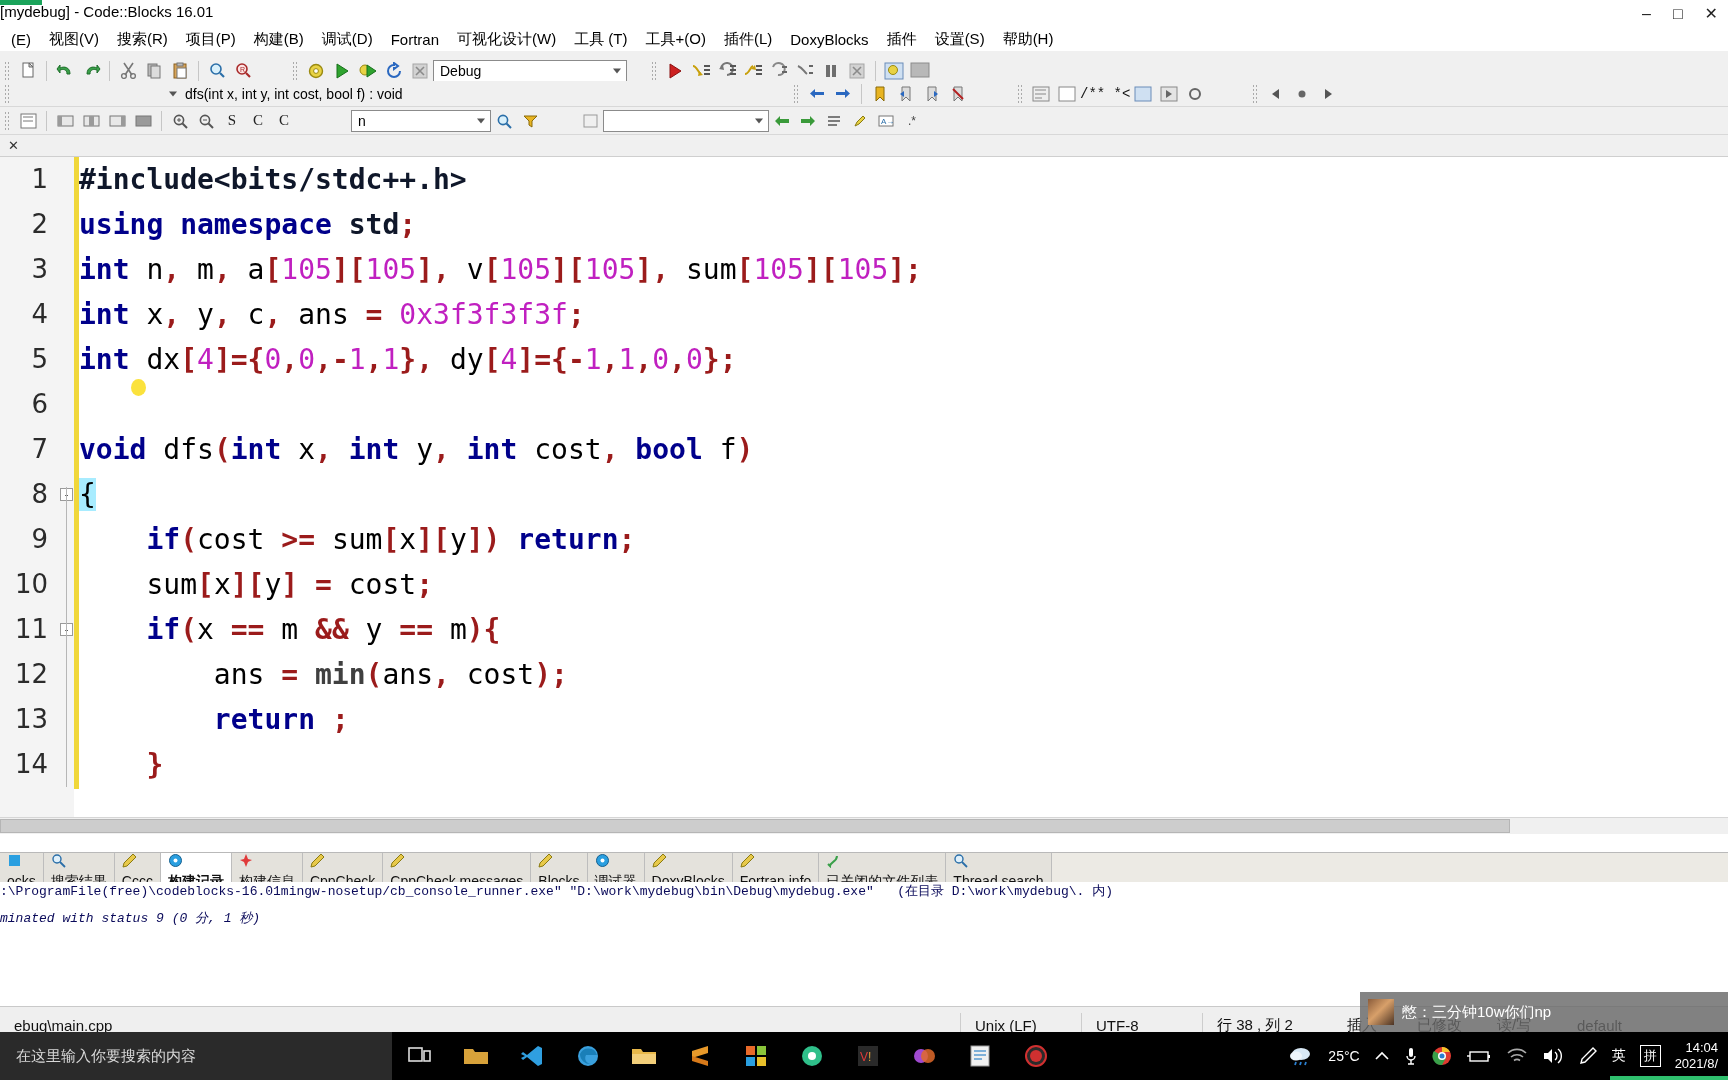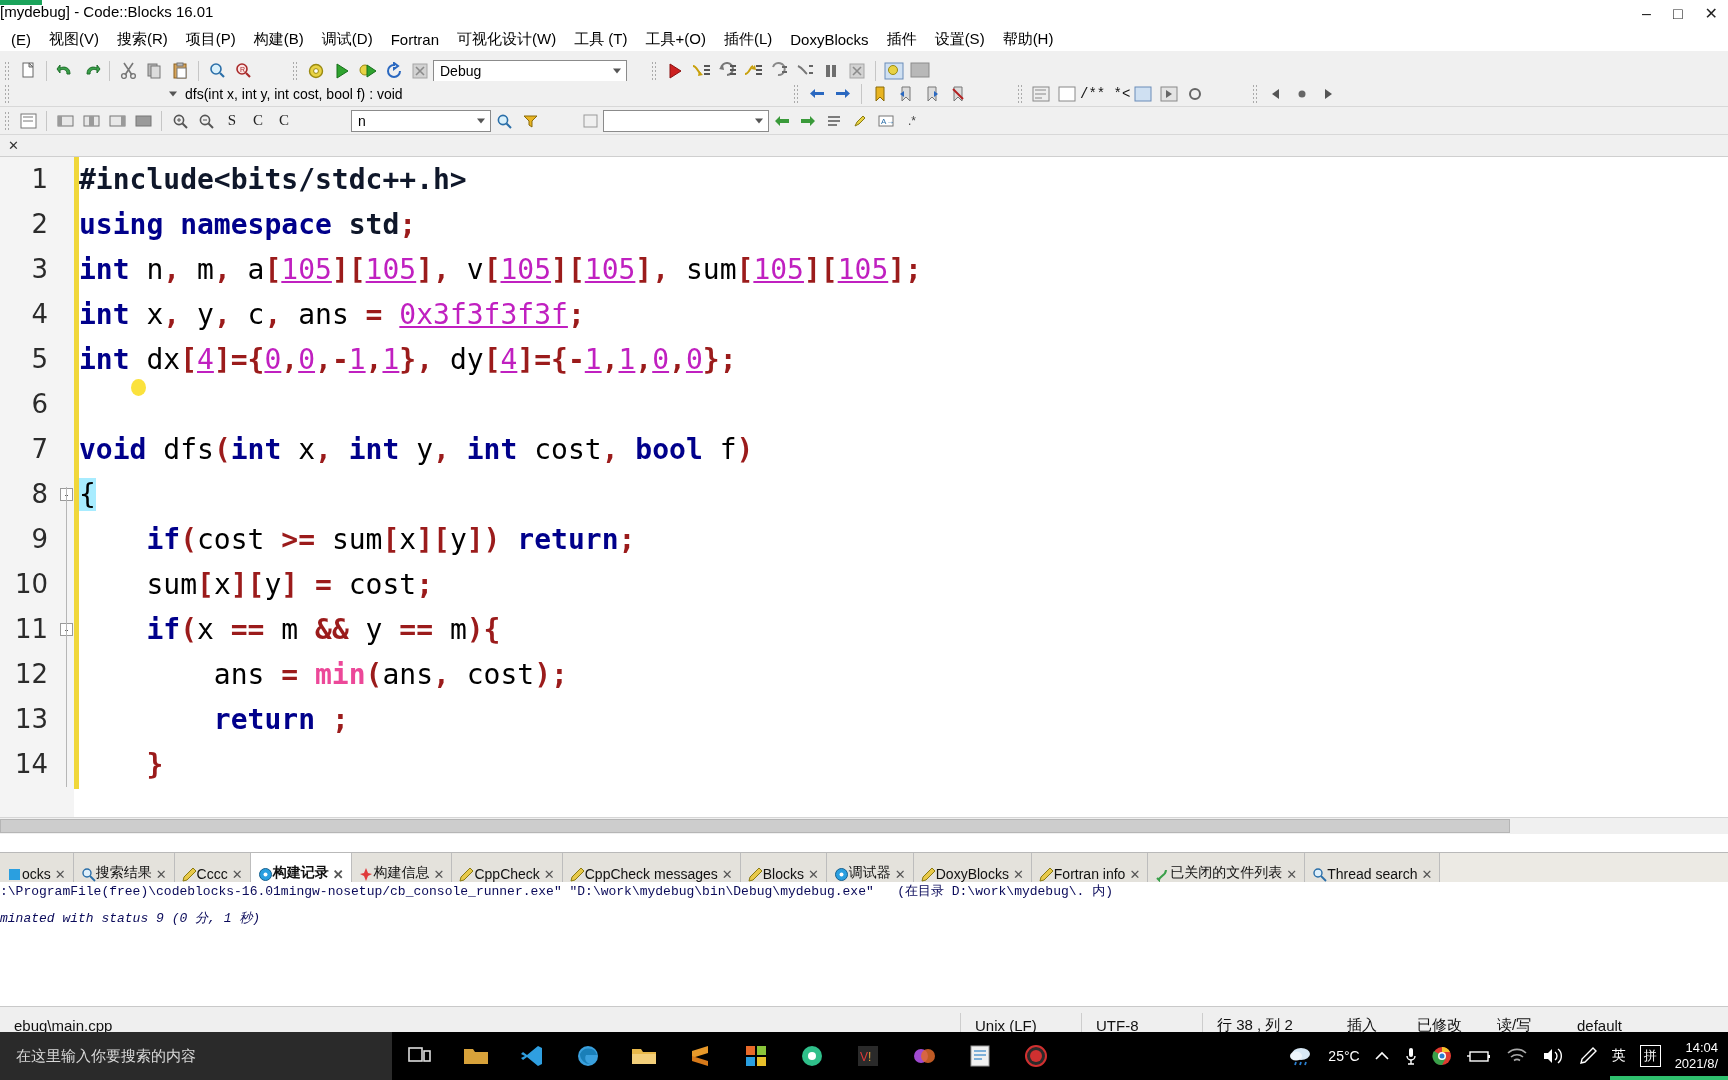--- a/index.html
+++ b/index.html
@@ -121,24 +121,24 @@
     border: 1px solid #9a9a9a; background: #fff; color: #333;
     font-size: 11px; line-height: 11px; text-align: center;
     font-family: "DejaVu Sans Mono", monospace;
   }
   .foldline {
     position: absolute; left: 66px; width: 1px; background: #b6b6b6;
   }
   
   .kw   { color: #00008b; font-weight: bold; }
   .pre  { color: #0f172a; font-weight: bold; }
-  .num  { color: #c020c0; text-decoration: underline; }
+  .num  { color: #c020c0; }
   .op   { color: #9b1b1b; font-weight: bold; }
   .id   { color: #000000; }
-  .fn   { color: #ec4899; font-weight: bold; }
+  .fn   { color: #404040; font-weight: bold; }
   .brace-hl { background: #a8ecff; }
 
   .caret-marker {
     position: absolute; width: 15px; height: 17px; border-radius: 50%;
     background: #fbe23c;
   }
 
   
   .hscroll {
     position: absolute; top: 817px; left: 0; width: 1728px; height: 17px;
@@ -150,23 +150,23 @@
   }
 
   
   .logtabs {
     position: absolute; top: 852px; left: 0; width: 1728px; height: 30px;
     background: #eceae4;
     border-top: 1px solid #b9b9b9;
     display: flex; align-items: stretch; font-size: 14px;
   }
   .logtab {
-    display: flex; align-items: flex-end; 
+    display: flex; align-items: flex-start; gap: 5px;
     padding: 0 7px; border-right: 1px solid #bdbdbd;
-    background: #e4e2dc; color: #111; white-space: nowrap;
+    background: #e4e2dc; color: #111; white-space: nowrap; flex-direction: column;
   }
   .logtab.active { background: #ffffff; font-weight: bold; }
   .logtab .x { color: #555; font-size: 13px; margin-left: 4px; }
   .logtab .ico { width: 15px; height: 15px; display:inline-block; }
 
   
   .logpane {
     position: absolute; top: 882px; left: 0; width: 1728px; height: 113px;
     background: #ffffff; overflow: hidden;
   }
@@ -771,20 +771,24 @@
     <div class="sb-sep"></div>
     <div class="sb-cell" style="width:120px">UTF-8</div>
     <div class="sb-sep"></div>
     <div class="sb-cell" style="width:130px">行 38 , 列 2</div>
     <div class="sb-cell" style="width:70px">插入</div>
     <div class="sb-cell" style="width:80px">已修改</div>
     <div class="sb-cell" style="width:80px">读/写</div>
     <div class="sb-cell">default</div>
   </div>
 
+  <div class="notif">
+    <div class="notif-avatar"></div>
+    <span>憋：三分钟10w你们np</span>
+  </div>
 
   <div class="taskbar">
     <div class="tb-search">
       <span>在这里输入你要搜索的内容</span>
     </div>
     <div class="tb-apps">
       <div class="tb-app">
         <svg width="24" height="22" viewBox="0 0 24 22">
             <rect x="1" y="3" width="13" height="13" fill="none" stroke="#ddd" stroke-width="1.6"></rect>
             <rect x="16" y="6" width="6" height="10" fill="none" stroke="#ddd" stroke-width="1.6"></rect>

